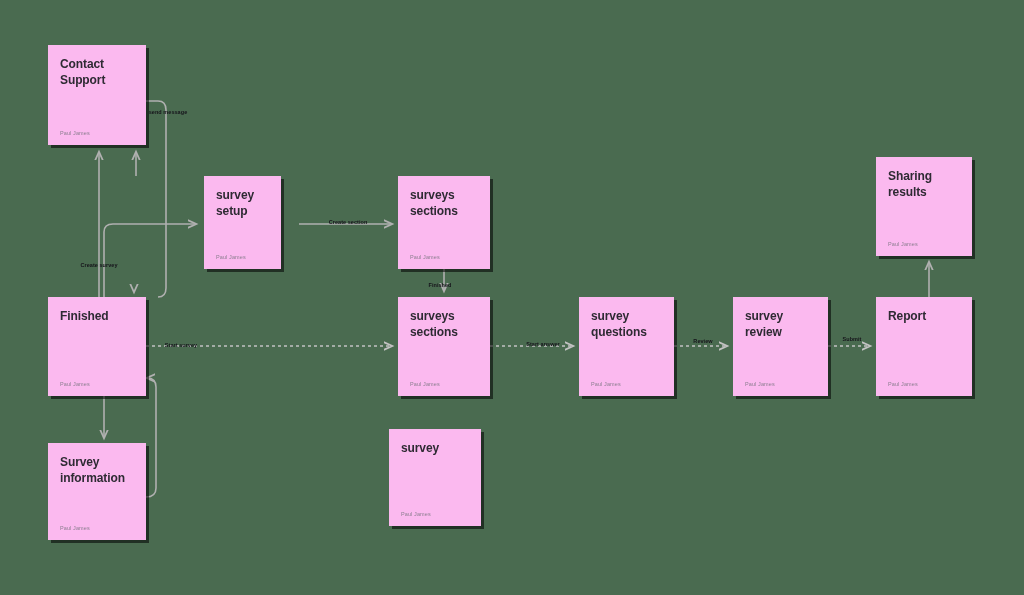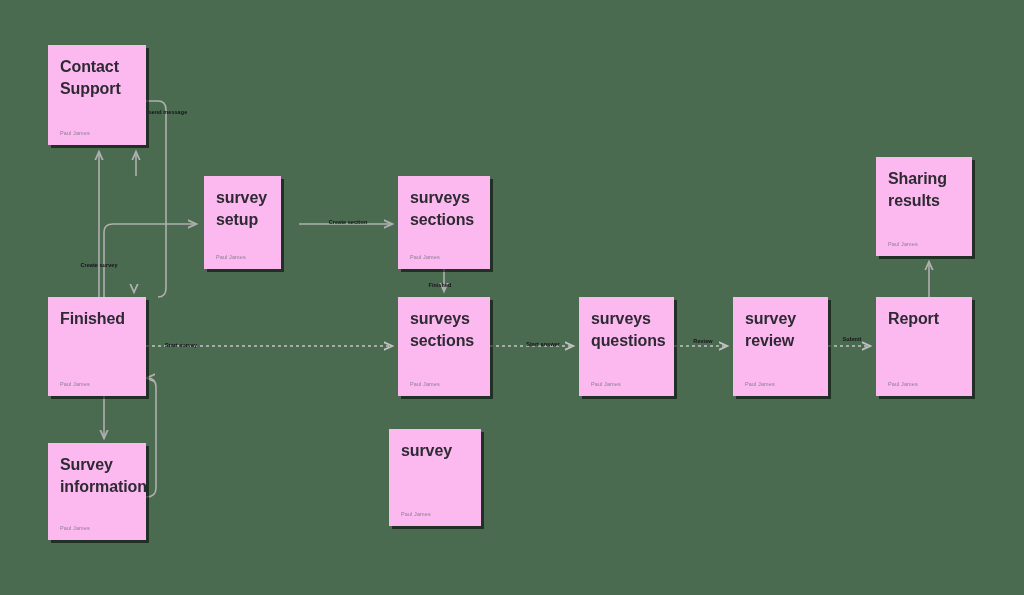--- a/index.html
+++ b/index.html
@@ -21,21 +21,21 @@
   }
   .node {
     position: absolute;
     background: #fbb9ef;
     box-shadow: 3px 3px 0 0 rgba(0,0,0,0.55);
     z-index: 5;
   }
   .node-title {
     position: absolute;
     left: 12px; top: 11px; right: 10px;
-    font-size: 16px;
+    font-size: 12px;
     font-weight: bold;
     color: #2e2a33;
     line-height: 1.35;
     letter-spacing: -0.1px;
   }
   .node-author {
     position: absolute;
     left: 12px; bottom: 9px;
     font-size: 5.5px;
     color: #8d7f91;
@@ -129,21 +129,21 @@
     <div class="node-title">Finished</div>
     <div class="node-author">Paul James</div>
   </div>
 
   <div class="node" style="left:398px;top:297px;width:92px;height:99px;">
     <div class="node-title">surveys sections</div>
     <div class="node-author">Paul James</div>
   </div>
 
   <div class="node" style="left:579px;top:297px;width:95px;height:99px;">
-    <div class="node-title">surveys questions</div>
+    <div class="node-title">survey questions</div>
     <div class="node-author">Paul James</div>
   </div>
 
   <div class="node" style="left:876px;top:297px;width:96px;height:99px;">
     <div class="node-title">Report</div>
     <div class="node-author">Paul James</div>
   </div>
 
   <div class="node" style="left:733px;top:297px;width:95px;height:99px;">
     <div class="node-title">survey review</div>

